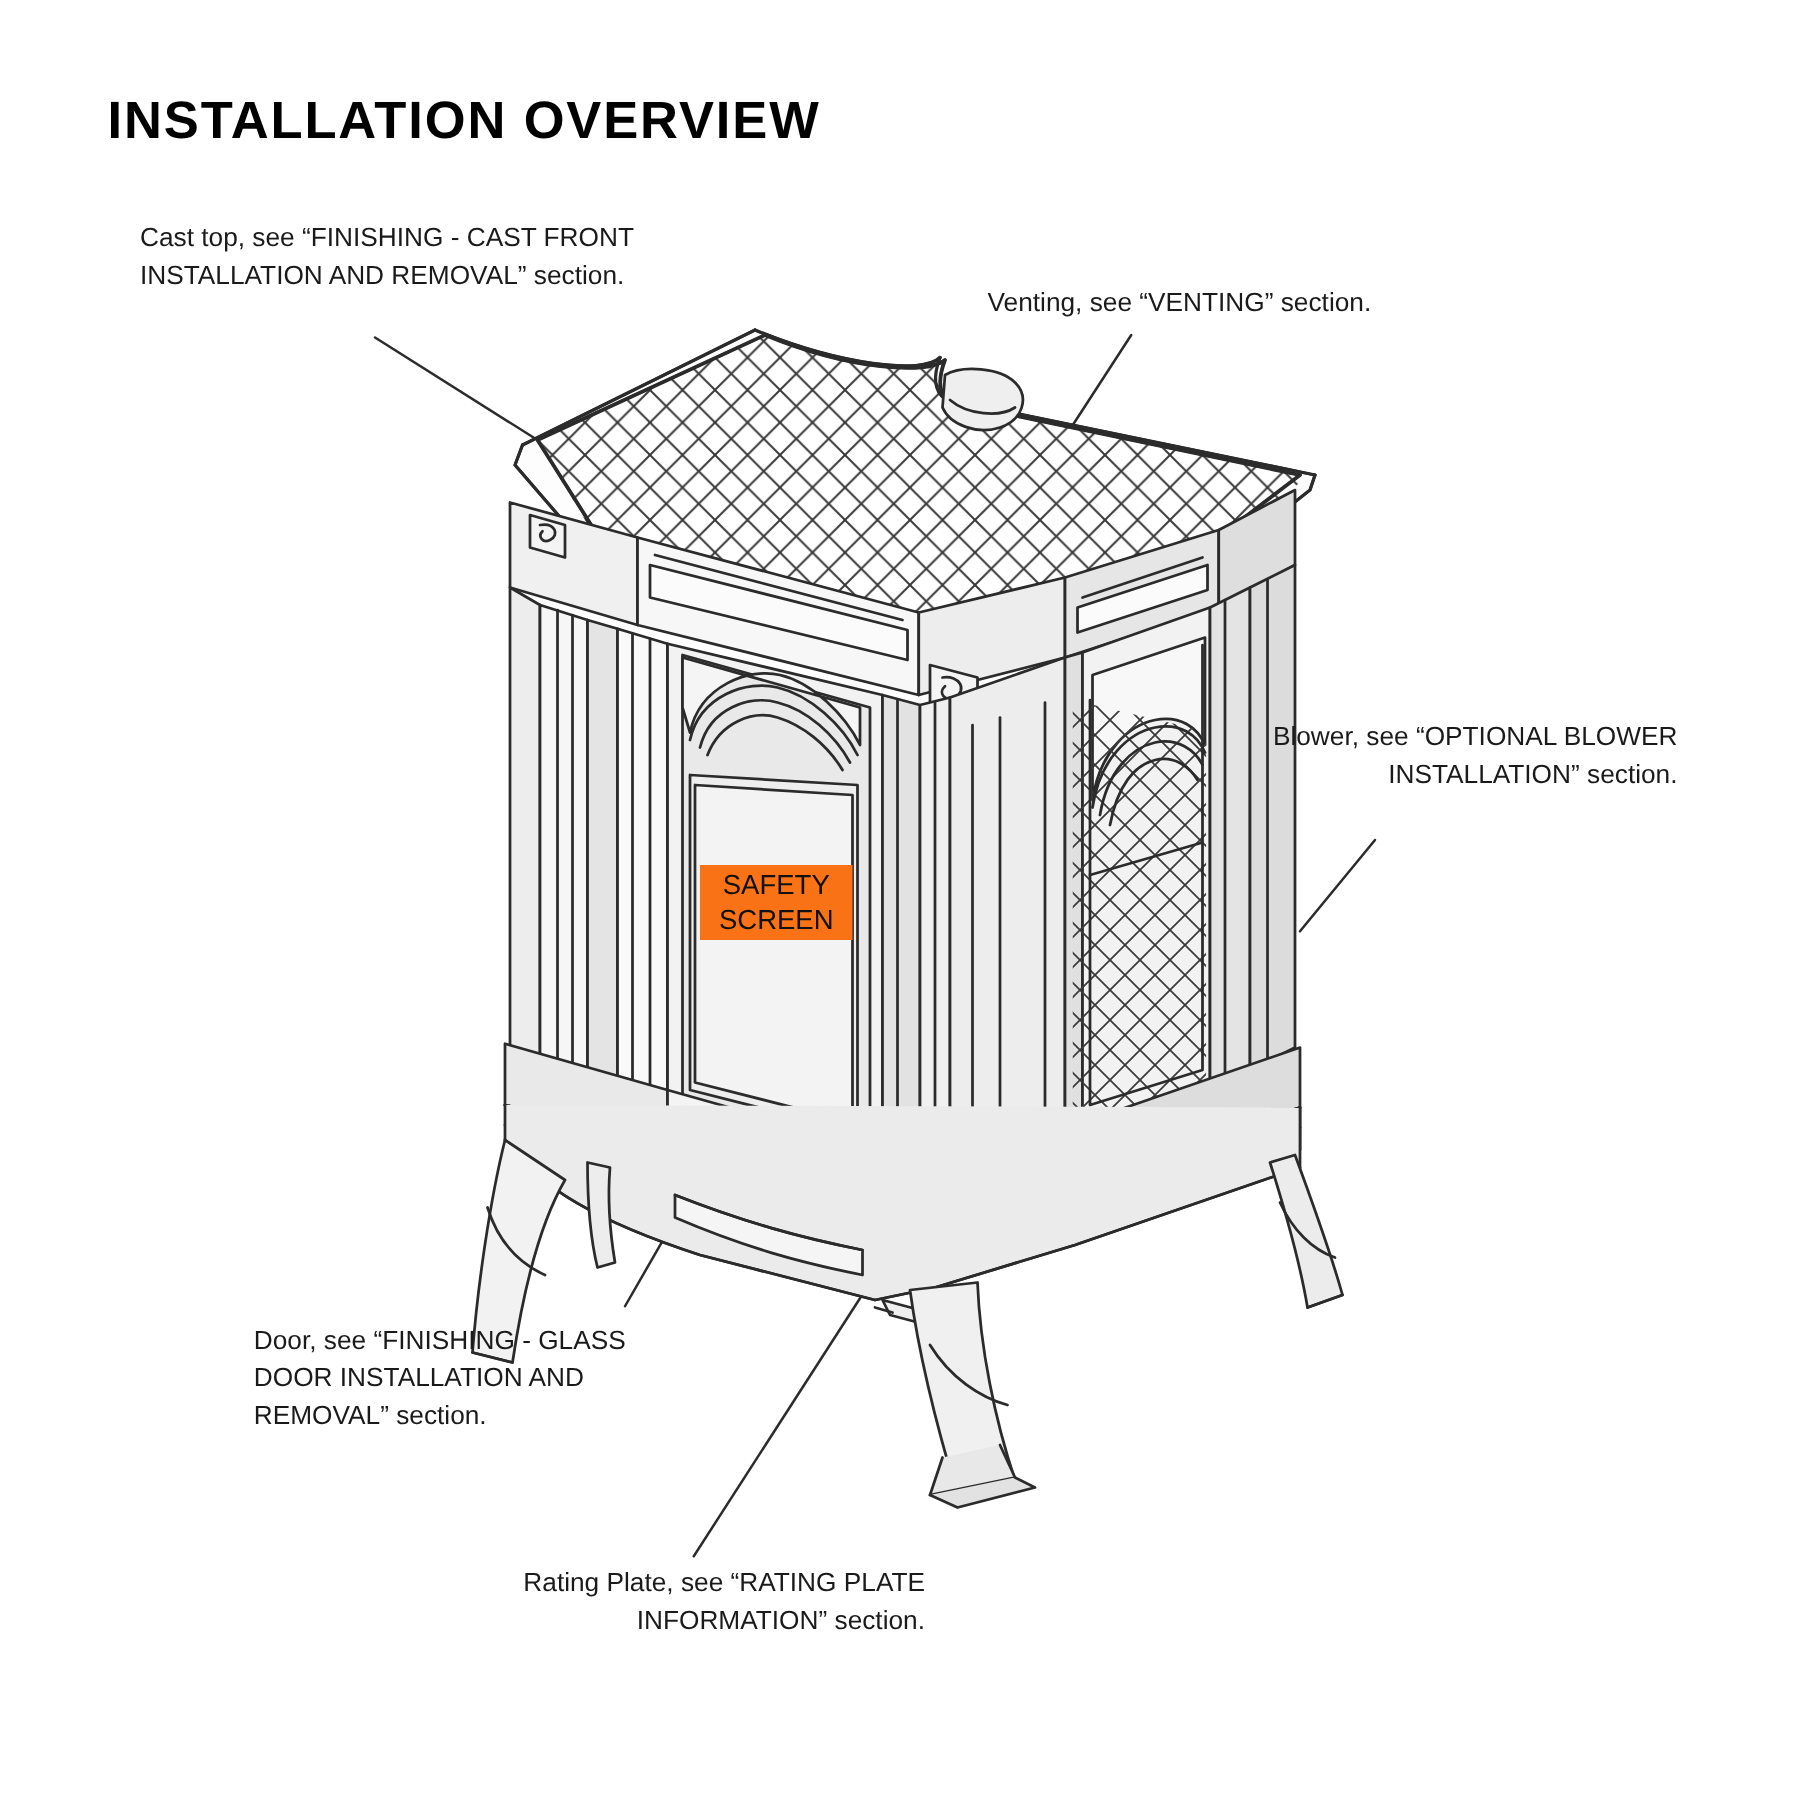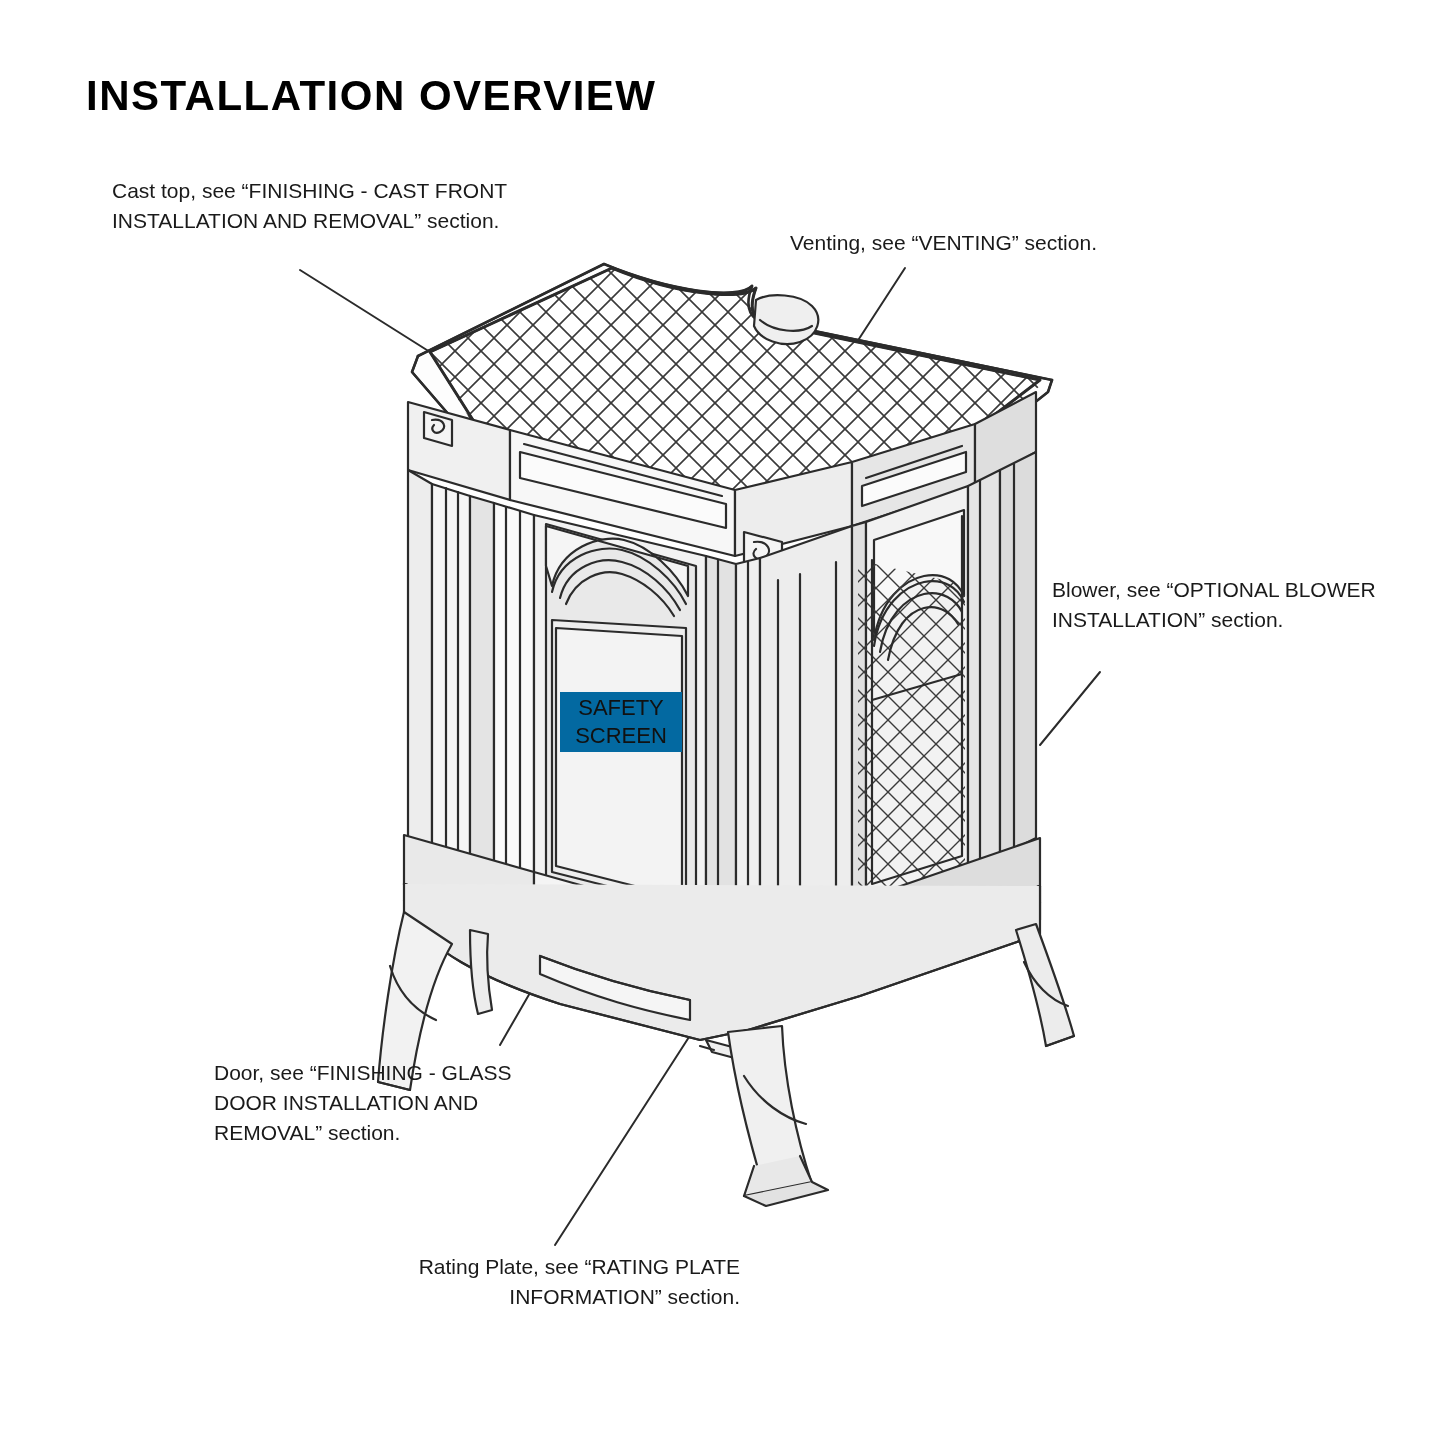--- a/index.html
+++ b/index.html
@@ -27,41 +27,41 @@
   }
   .callout {
     position: absolute;
     font-size: 21px;
     line-height: 30px;
     color: #1a1a1a;
     white-space: pre-line;
   }
   #callout-cast-top { left: 112px; top: 176px; width: 420px; }
   #callout-venting { left: 790px; top: 228px; width: 400px; }
-  #callout-blower  { left: 1052px; top: 575px; width: 330px; }
-  #callout-door    { left: 214px; top: 1058px; width: 330px; }
+  #callout-blower  { left: 1012px; top: 575px; width: 330px; text-align: right; }
+  #callout-door    { left: 203px; top: 1058px; width: 330px; }
   #callout-rating  { left: 400px; top: 1252px; width: 340px; text-align: right; }
 
   #artwork {
     position: absolute;
     left: 0;
     top: 0;
     width: 1445px;
     height: 1445px;
   }
   #safety-screen-label {
     position: absolute;
     left: 560px;
     top: 692px;
     width: 114px;
     text-align: center;
     font-size: 22px;
     line-height: 28px;
     color: #111;
-    background: #0369a1;
+    background: #f97316;
     padding: 2px 4px;
   }
 </style>
 </head>
 <body>
 
 <div id="page">
 
   <div id="page-title">INSTALLATION OVERVIEW</div>
 

